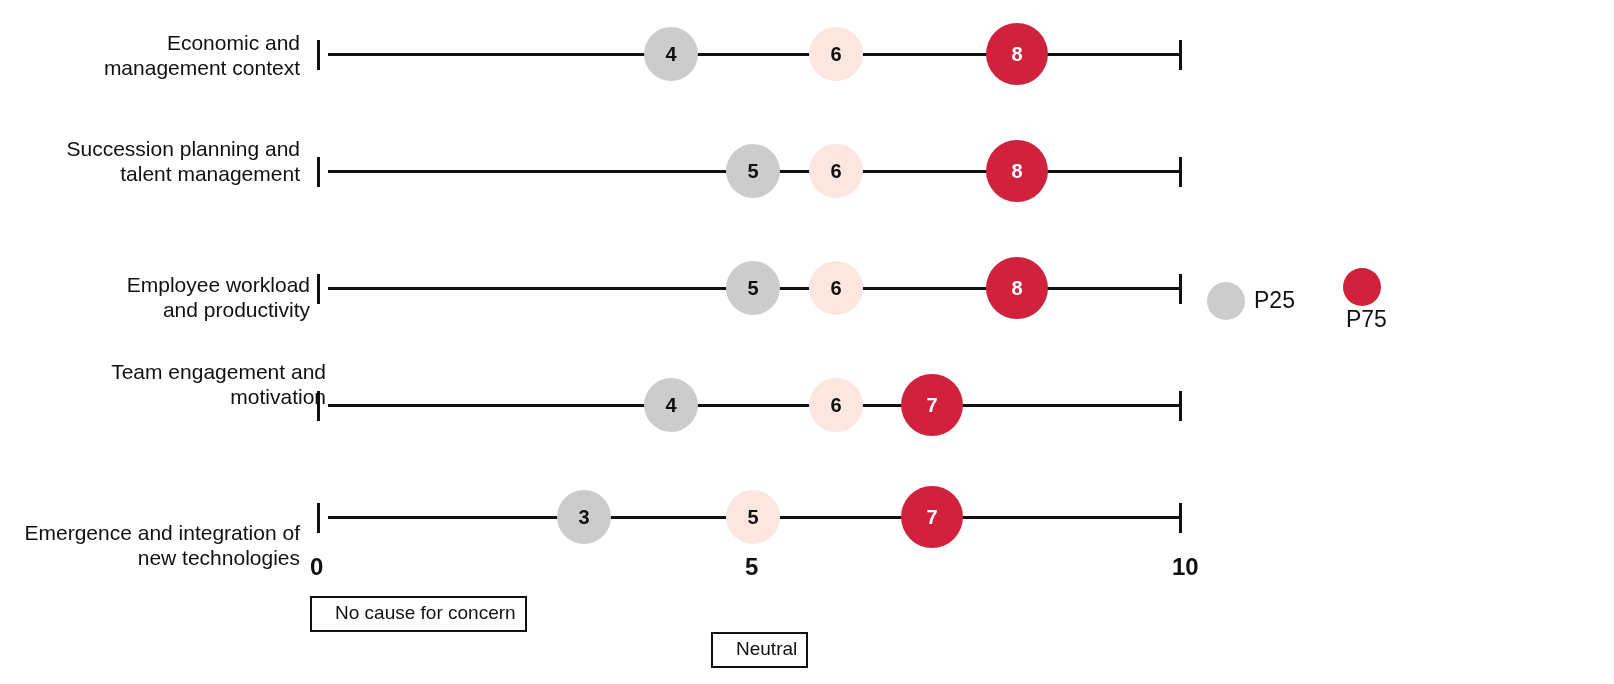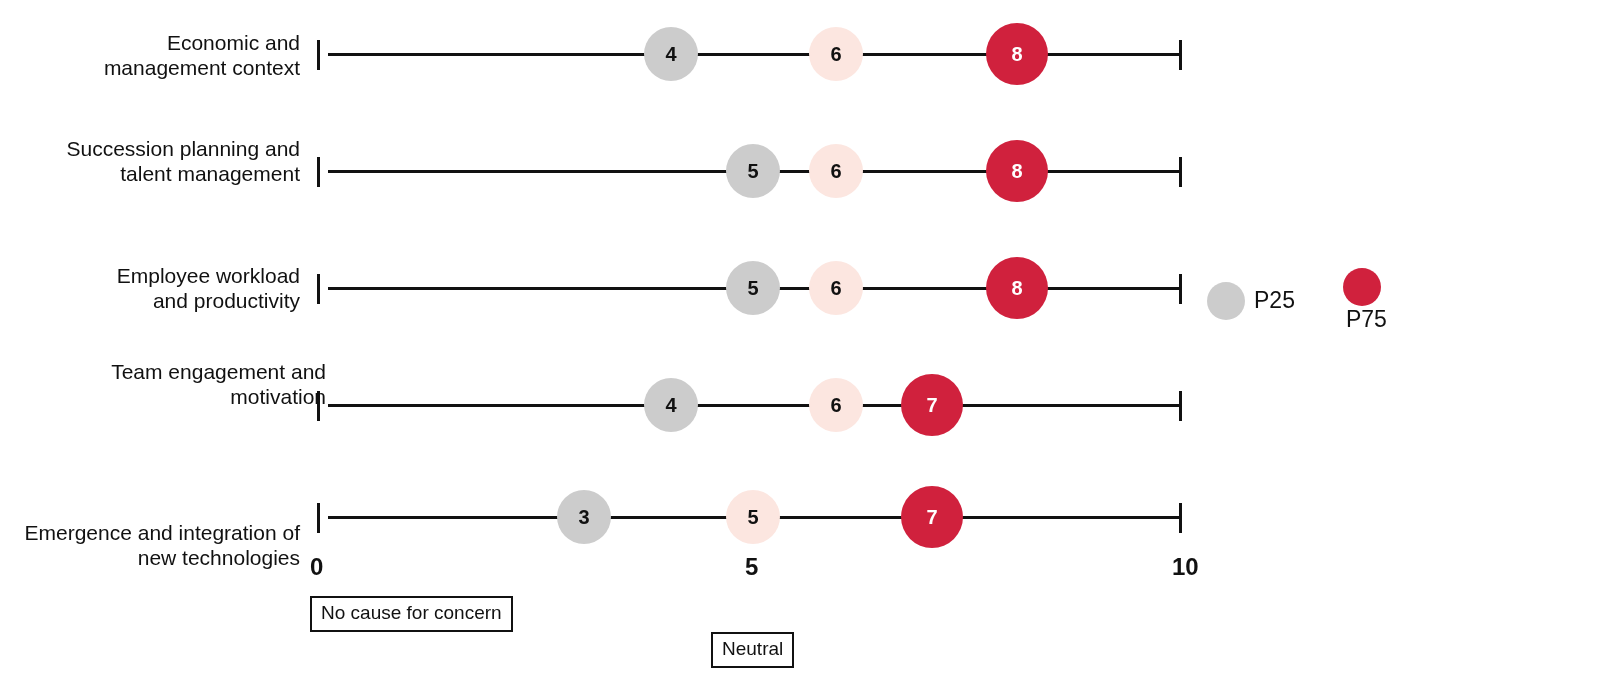--- a/index.html
+++ b/index.html
@@ -79,21 +79,21 @@
     font-size: 24px;
     font-weight: bold;
     color: #111111;
   }
   .anchor-box {
     position: absolute;
     border: 2px solid #111111;
     background: #ffffff;
     font-size: 19px;
     color: #111111;
-    padding: 4px 9px 6px 9px;
+    padding: 4px 9px 6px 23px;
     white-space: nowrap;
     box-sizing: border-box;
   }
 
   
   #legend {
     position: absolute;
     display: flex;
     align-items: center;
   }
@@ -135,21 +135,21 @@
 talent management</div>
     <div class="axis-line" style="left:328px; top:170px; width:852px;"></div>
     <div class="axis-cap" style="left:317px; top:157px;"></div>
     <div class="axis-cap" style="left:1179px; top:157px;"></div>
     <div class="marker p25" style="left:726px; top:144px;">5</div>
     <div class="marker median" style="left:809px; top:144px;">6</div>
     <div class="marker p75" style="left:986px; top:140px;">8</div>
   </div>
 
   <div class="chart-row">
-    <div class="row-label" style="left:0px; width:300px; top:263px;">Employee workload
+    <div class="row-label" style="left:0px; width:300px; top:272px;padding-left:10px;">Employee workload
 and productivity</div>
     <div class="axis-line" style="left:328px; top:287px; width:852px;"></div>
     <div class="axis-cap" style="left:317px; top:274px;"></div>
     <div class="axis-cap" style="left:1179px; top:274px;"></div>
     <div class="marker p25" style="left:726px; top:261px;">5</div>
     <div class="marker median" style="left:809px; top:261px;">6</div>
     <div class="marker p75" style="left:986px; top:257px;">8</div>
   </div>
 
   <div class="chart-row">

